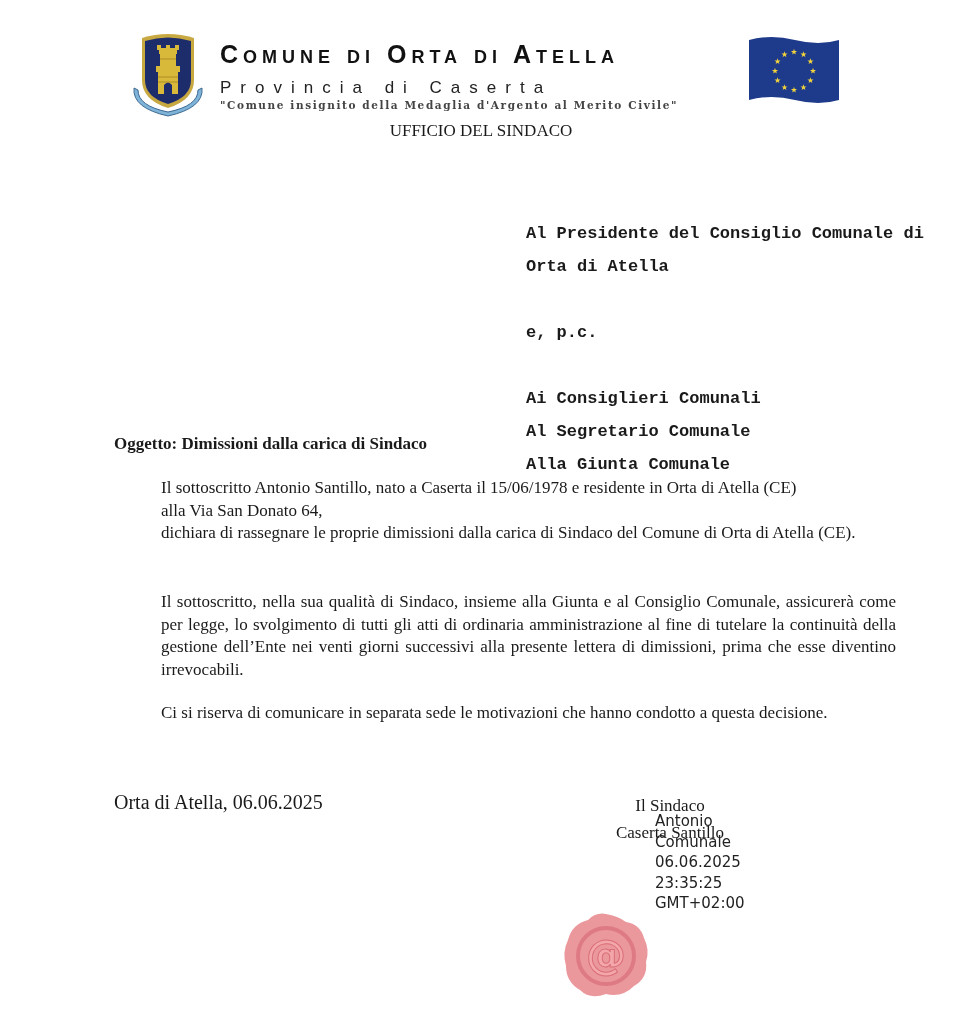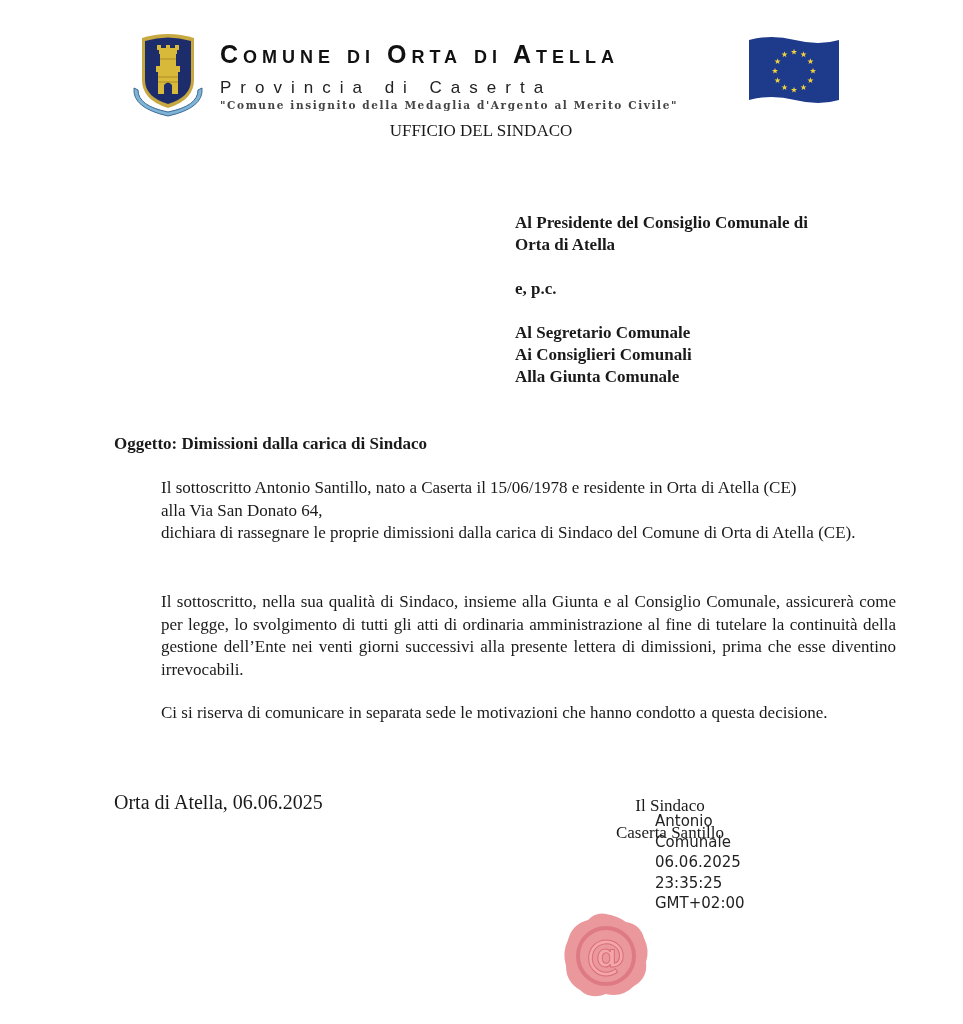--- a/index.html
+++ b/index.html
@@ -10,21 +10,21 @@
   .crest { position: absolute; left: 128px; top: 30px; width: 80px; height: 90px; }
   .eu-flag { position: absolute; left: 745px; top: 34px; width: 98px; height: 72px; }
   .lh-text { position: absolute; left: 220px; top: 40px; width: 510px; text-align: left; }
   .lh-title { font-family: "Liberation Sans", "DejaVu Sans", sans-serif; font-weight: bold; font-size: 25px; letter-spacing: 5px; line-height: 28px; color: #111; white-space: nowrap; }
   .lh-sub { font-family: "Liberation Sans", "DejaVu Sans", sans-serif; font-size: 17px; letter-spacing: 9px; line-height: 20px; color: #222; margin-top: 10px; white-space: nowrap; }
   .lh-motto { font-family: "DejaVu Serif", "Liberation Serif", serif; font-weight: bold; font-size: 10.5px; letter-spacing: 1.6px; color: #444; line-height: 14px; white-space: nowrap; }
 
   .office { position: absolute; left: 0; width: 874px; top: 121px; text-align: center; font-size: 17px; margin-left: 44px; }
 
   .recipients { position: absolute; left: 515px; top: 212px; font-weight: bold; font-size: 17px; line-height: 22px; }
-  .recipients p { margin: 0; }
+  .recipients p { margin: 11px; font-family: Liberation Mono, monospace; }
   .gap { height: 22px; }
 
   .subject { position: absolute; left: 114px; top: 434px; font-weight: bold; font-size: 17px; }
 
   .body-text { position: absolute; left: 114px; width: 735px; font-size: 17px; line-height: 22.5px; margin-left: 47px; }
   .p1 { top: 477px; }
   .p2 { top: 591px; text-align: justify; }
   .p3 { top: 702px; text-align: justify; }
   .body-text p { margin: 0; }
 
@@ -83,22 +83,22 @@
 </div>
 
 <div class="office serif">UFFICIO DEL SINDACO</div>
 
 <div class="recipients serif">
   <p>Al Presidente del Consiglio Comunale di</p>
   <p>Orta di Atella</p>
   <div class="gap"></div>
   <p>e, p.c.</p>
   <div class="gap"></div>
+  <p>Ai Consiglieri Comunali</p>
   <p>Al Segretario Comunale</p>
-  <p>Ai Consiglieri Comunali</p>
   <p>Alla Giunta Comunale</p>
 </div>
 
 <div class="subject serif">Oggetto: Dimissioni dalla carica di Sindaco</div>
 
 <div class="body-text p1 serif">
   <p style="white-space: nowrap;">Il sottoscritto Antonio Santillo, nato a Caserta il 15/06/1978 e residente in Orta di Atella (CE)</p>
   <p>alla Via San Donato 64,</p>
   <p>dichiara di rassegnare le proprie dimissioni dalla carica di Sindaco del Comune di Orta di Atella (CE).</p>
 </div>

